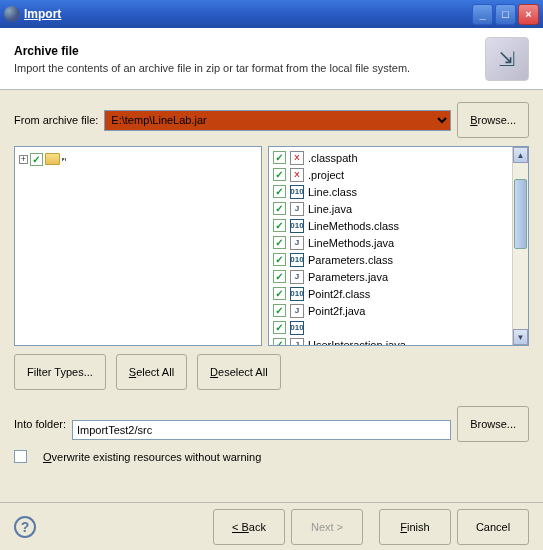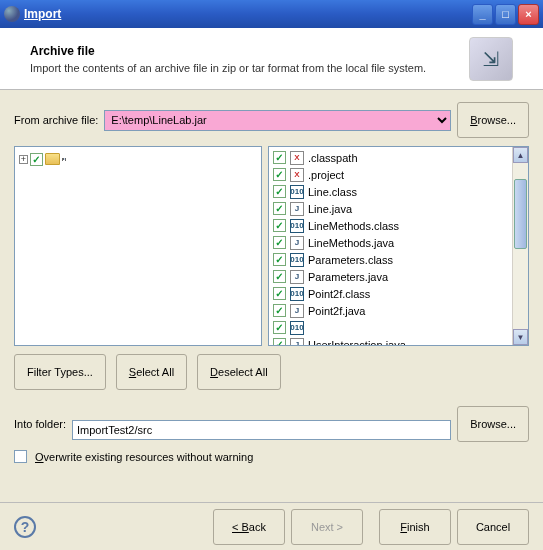--- a/index.html
+++ b/index.html
@@ -5,32 +5,32 @@
 * { box-sizing: border-box; margin: 0; padding: 0; font-family: Tahoma, sans-serif; font-size: 11px; }
 body { background: #ece9d8; width: 543px; height: 550px; overflow: hidden; }
 
 .titlebar { height: 28px; background: linear-gradient(to bottom, #3b77dd 0%, #2a5bc4 50%, #1f4ba8 100%); display: flex; align-items: center; padding: 0 4px; color: white; }
 .titlebar-icon { width: 16px; height: 16px; margin-right: 4px; background: radial-gradient(circle at 30% 30%, #8ab 0%, #458 60%); border-radius: 50%; }
 .titlebar-title { flex: 1; font-weight: bold; font-size: 12px; text-decoration: underline; }
 .titlebar-btn { width: 21px; height: 21px; margin-left: 2px; border-radius: 3px; display: flex; align-items: center; justify-content: center; color: white; font-size: 11px; font-weight: bold; }
 .win-btn { background: linear-gradient(to bottom, #6a9de8 0%, #3a6dc8 100%); border: 1px solid #2a5bc4; }
 .close-btn { background: linear-gradient(to bottom, #e88 0%, #d44 100%); border: 1px solid #a33; }
 
-.header { background: white; padding: 10px 30px; border-bottom: 1px solid #bbb; display: flex; align-items: center; height: 62px; }
+.header { background: white; padding: 10px 14px; border-bottom: 1px solid #bbb; display: flex; align-items: center; height: 62px; }
 .header-text { flex: 1; }
 .header-title { font-size: 12px; font-weight: bold; margin-bottom: 4px; }
 .header-desc { font-size: 11px; color: #333; }
 .header-icon { width: 44px; height: 44px; border: 1px solid #ccc; border-radius: 4px; background: linear-gradient(135deg, #dde 0%, #bbc 100%); display: flex; align-items: center; justify-content: center; color: #356; font-size: 20px; }
 
 .content { padding: 12px 14px; }
 
 .row { display: flex; align-items: center; margin-bottom: 8px; gap: 6px; }
 .row label { white-space: nowrap; }
 .row input[type=text] { flex: 1; height: 20px; border: 1px solid #7f9db9; padding: 0 4px; background: white; margin-top: 12px; }
-.row select.combo { flex: 1; height: 21px; border: 1px solid #7f9db9; background: #f9a8d4; padding: 0 2px; }
+.row select.combo { flex: 1; height: 21px; border: 1px solid #7f9db9; background: #c2410c; padding: 0 2px; }
 .btn { height: 36px; padding: 0 12px; background: #ece9d8; border: 1px solid #aca899; border-radius: 3px; cursor: pointer; }
 
 .panes { display: flex; gap: 6px; margin-bottom: 8px; }
 .pane { border: 1px solid #7f9db9; background: white; height: 200px; overflow: hidden; position: relative; }
 .pane-left { width: 248px; }
 .pane-right { flex: 1; }
 .scrollbar { position: absolute; right: 0; top: 0; bottom: 0; width: 16px; background: #f1efe2; border-left: 1px solid #d4d0c8; }
 .scroll-thumb { background: linear-gradient(to right, #c8d8f0, #a0b8e0); border: 1px solid #7a9; height: 70px; margin: 16px 1px 0; border-radius: 2px; }
 .scroll-arrow { height: 16px; background: linear-gradient(to bottom, #dbe6f4, #b8cce8); border: 1px solid #99b; display: flex; align-items: center; justify-content: center; font-size: 8px; color: #446; }
 
@@ -43,21 +43,21 @@
 .icon-class { color: #257; border-color: #257; }
 .icon-java { color: #357; }
 .icon-x { color: #c33; }
 .sel { background: #d0e0f8; border: 1px dotted #666; padding: 0 1px; }
 
 .list-content { padding: 2px 0 2px 4px; overflow: hidden; margin-right: 16px; }
 .list-row { display: flex; align-items: center; gap: 4px; height: 17px; }
 
 .btnrow { display: flex; gap: 10px; margin-bottom: 16px; }
 
-.checkbox-row { display: flex; align-items: center; gap: 8px; margin-top: 8px; }
+.checkbox-row { display: flex; align-items: center; gap: 16px; margin-top: 8px; }
 .checkbox { width: 13px; height: 13px; border: 1px solid #7f9db9; background: white; }
 
 .footer { position: absolute; bottom: 0; left: 0; right: 0; height: 48px; border-top: 1px solid #bbb; background: #ece9d8; display: flex; align-items: center; padding: 0 14px; gap: 6px; }
 .help-icon { width: 22px; height: 22px; border: 2px solid #5a7aa8; border-radius: 50%; display: flex; align-items: center; justify-content: center; color: #5a7aa8; font-size: 14px; font-weight: bold; }
 .footer-spacer { flex: 1; }
 .footer .btn { min-width: 72px; }
 .btn.disabled { color: #999; }
 .underline-first::first-letter { text-decoration: underline; }
 </style>
 </head>

